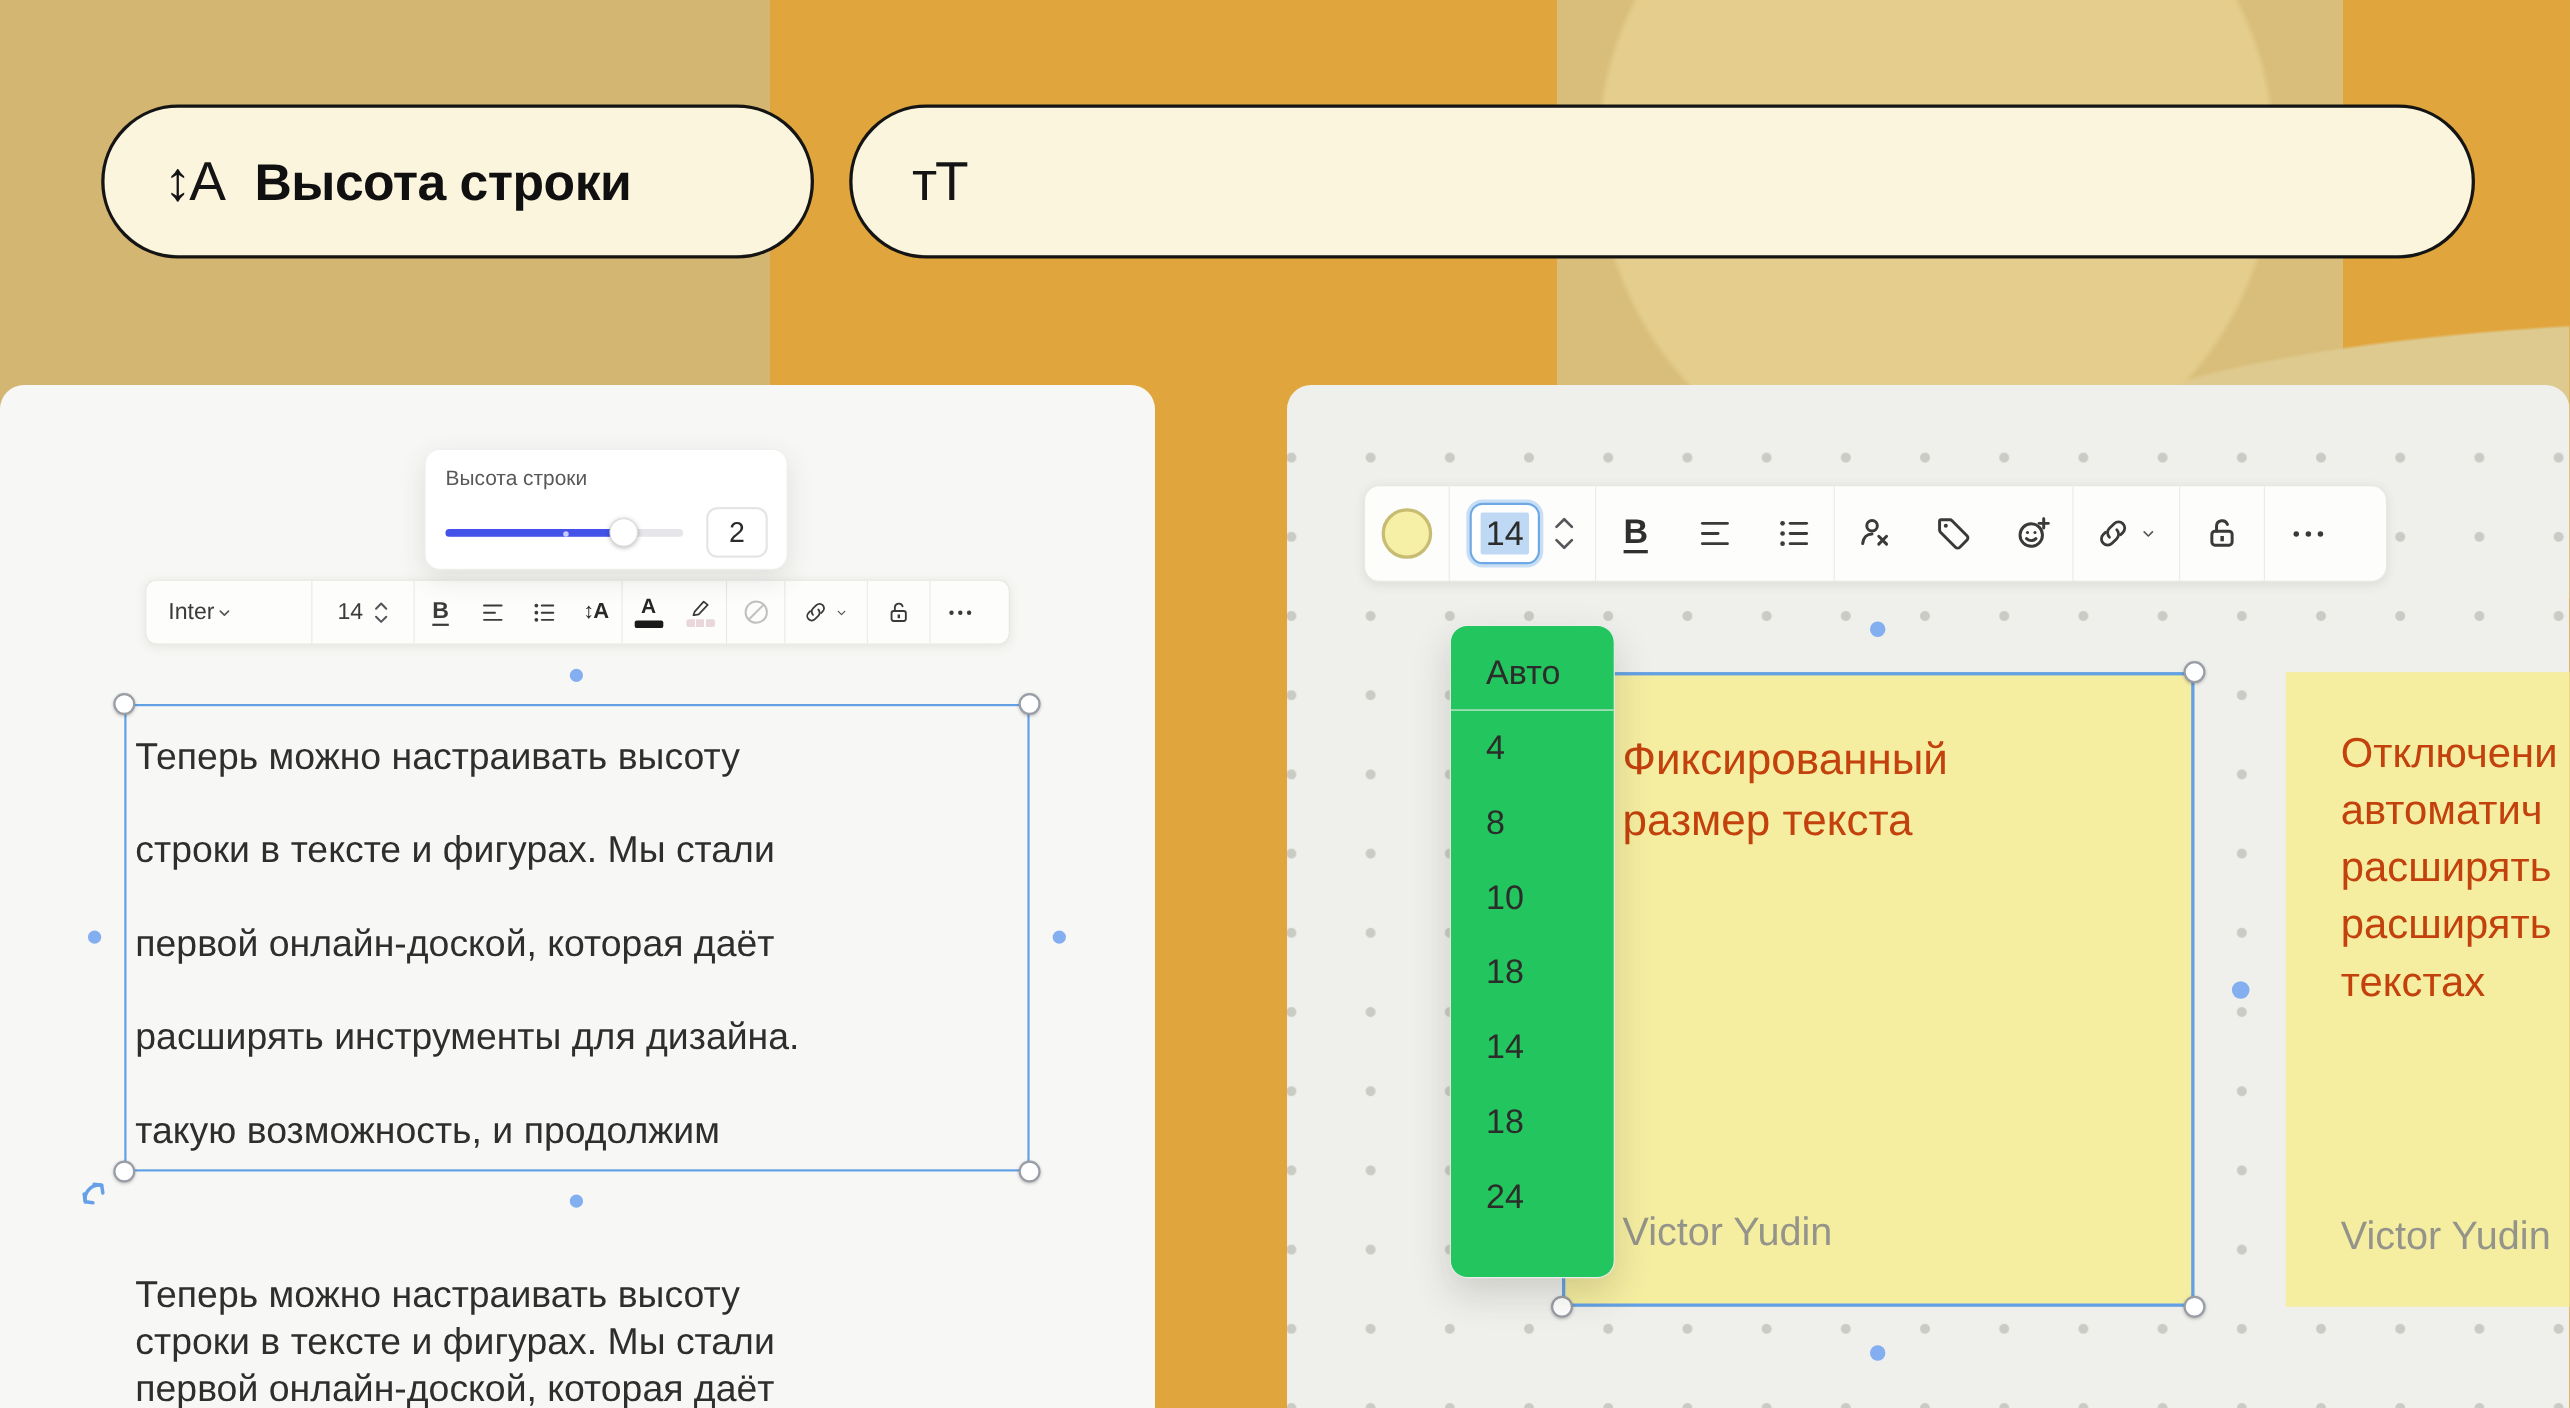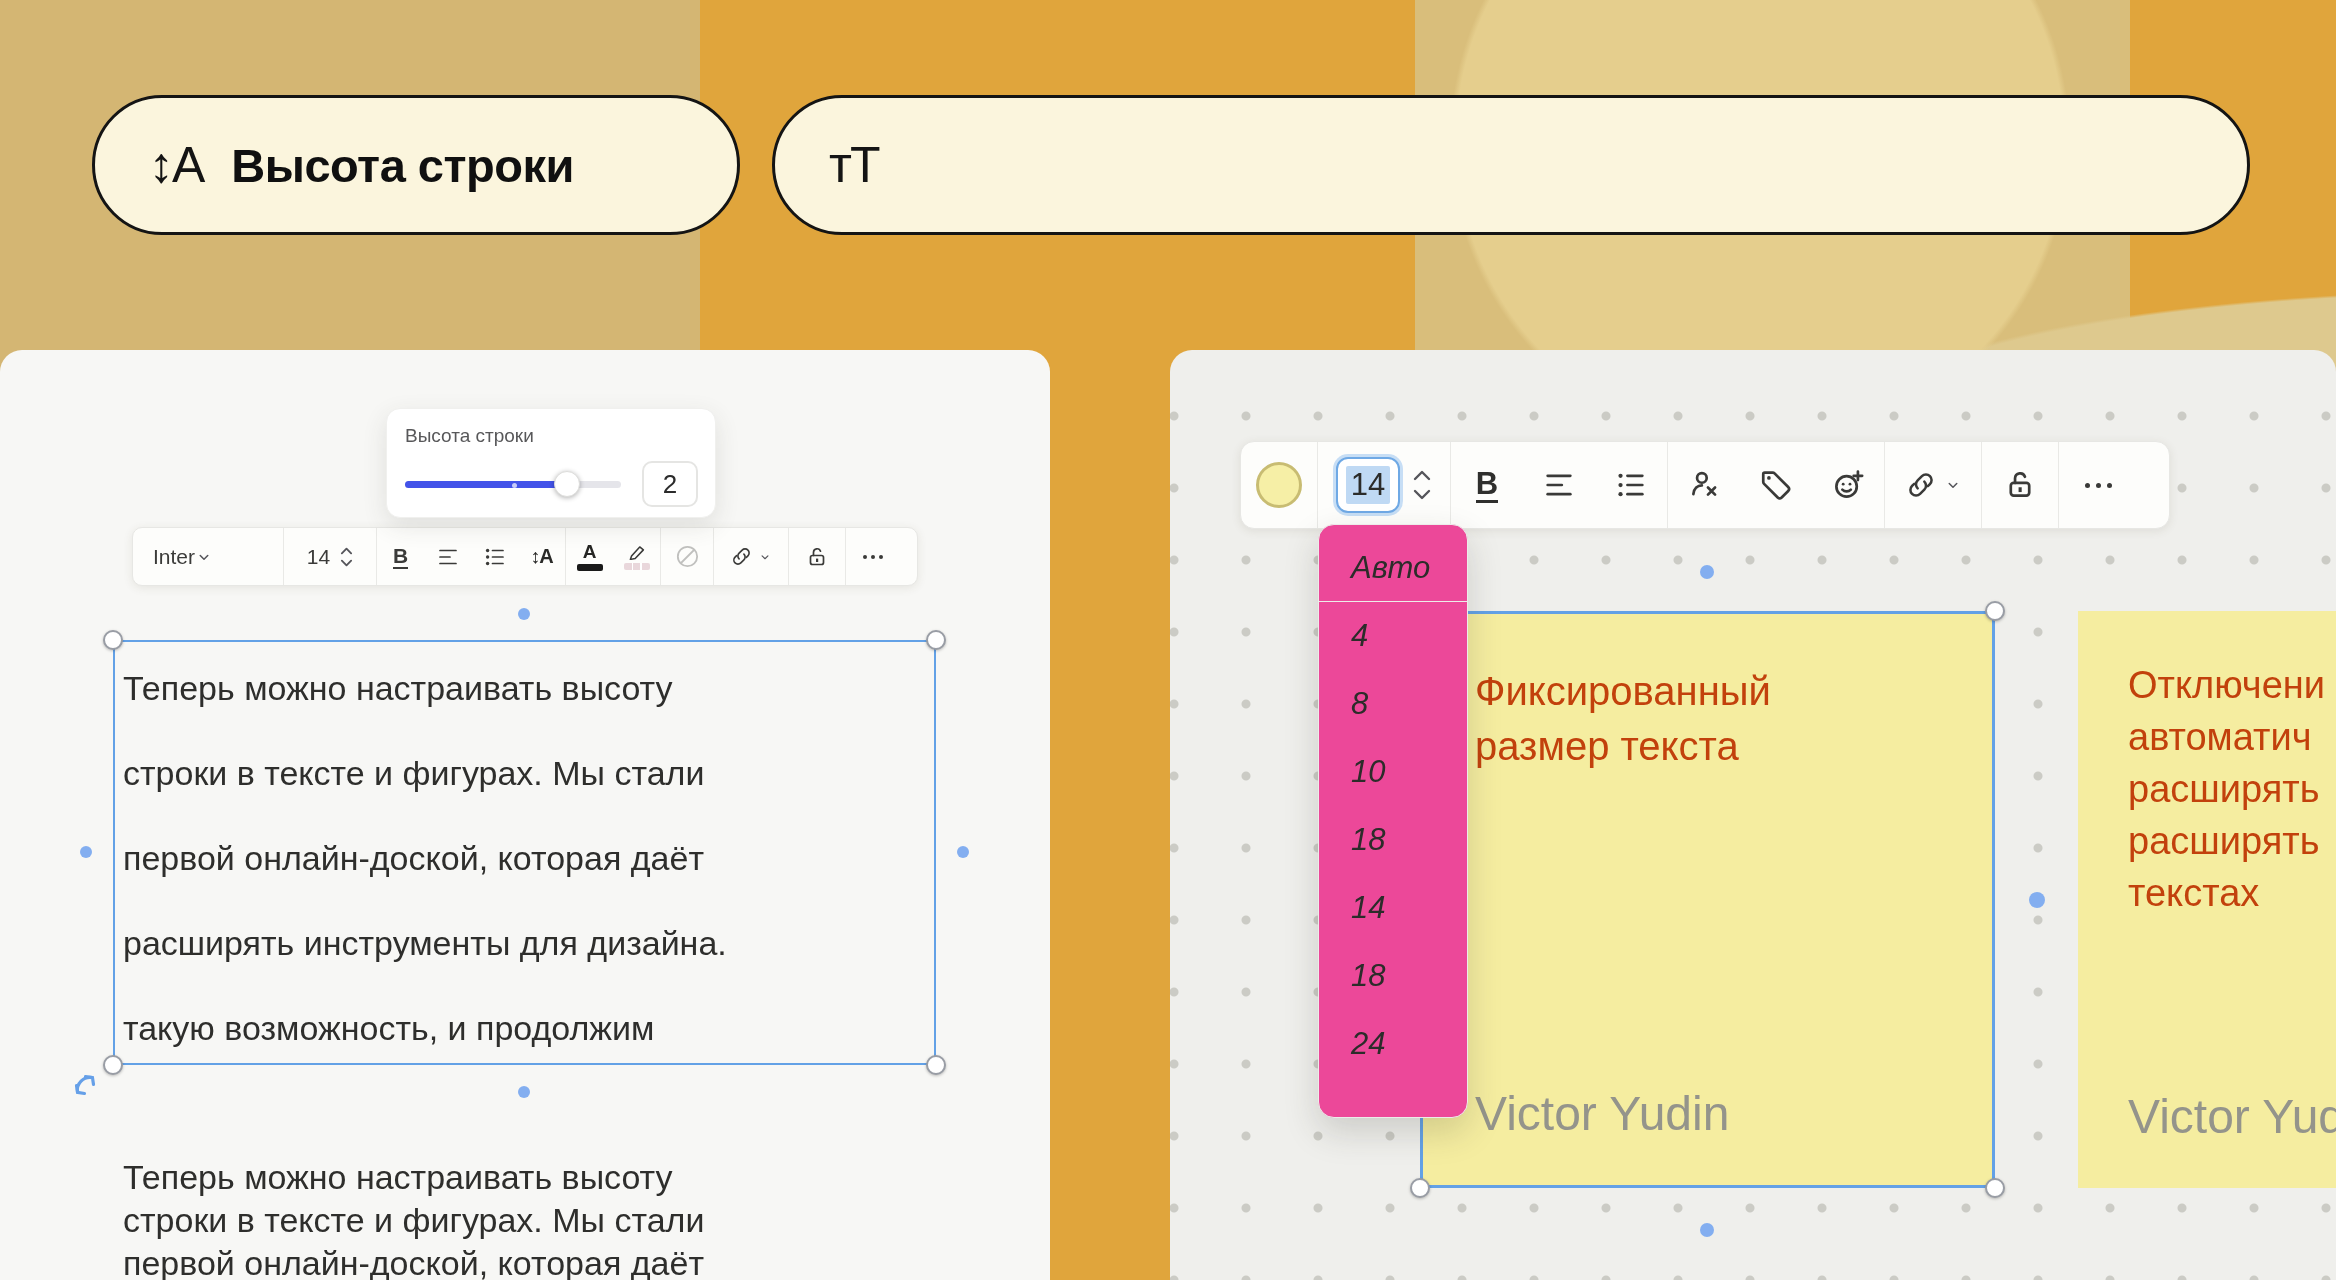--- a/index.html
+++ b/index.html
@@ -78,33 +78,33 @@
   #text-select-box{position:absolute;left:113px;top:640px;width:823px;height:425px;border:2px solid #63A1E6;
     box-sizing:border-box;z-index:3;}
   .handle{position:absolute;width:20px;height:20px;border-radius:50%;background:#fff;border:2px solid #999DA5;
     box-sizing:border-box;box-shadow:0 1px 3px rgba(0,0,0,.25);transform:translate(-50%,-50%);z-index:5;}
   .conn{position:absolute;width:12px;height:12px;border-radius:50%;background:#83AEF0;transform:translate(-50%,-50%);z-index:2;}
   .sel-text{position:absolute;left:123px;top:646px;font-size:34px;line-height:85px;color:#2E2E2C;z-index:2;white-space:nowrap;}
   .plain-text{position:absolute;left:123px;top:1156px;font-size:34px;line-height:43px;color:#2E2E2C;white-space:nowrap;}
   #rotate-handle{position:absolute;left:68px;top:1068px;width:34px;height:34px;z-index:4;}
 
   
-  #fs-dropdown{position:absolute;left:1318px;top:524px;width:150px;height:594px;background:#ec4899;border:1px solid #ECECEA;
-    border-radius:16px;box-shadow:0 14px 34px rgba(50,50,40,.18);z-index:9;box-sizing:border-box;padding-top:10px;font-style:italic;}
+  #fs-dropdown{position:absolute;left:1318px;top:568px;width:150px;height:594px;background:#22c55e;border:1px solid #ECECEA;
+    border-radius:16px;box-shadow:0 14px 34px rgba(50,50,40,.18);z-index:9;box-sizing:border-box;padding-top:10px;}
   .dd-item{height:68px;display:flex;align-items:center;padding-left:32px;font-size:31px;color:#2C2C2A;}
   .dd-auto{height:66px;}
   .dd-div{height:1px;background:#EDEDEA;margin:0;}
 
   
   .sticker{position:absolute;top:611px;width:575px;height:577px;background:#F5EDA0;box-sizing:border-box;z-index:2;}
   #sticker1{left:1420px;border:3px solid #63A1E6;}
   #sticker2{left:2078px;}
   .stk-text{position:absolute;left:52px;top:50px;font-size:40px;line-height:55px;color:#c2410c;white-space:nowrap;}
   #sticker2 .stk-text{font-size:38px;line-height:52px;top:48px;left:50px;}
-  .stk-author{position:absolute;left:52px;bottom:44px;font-size:48px;color:#94948B;white-space:nowrap;}
+  .stk-author{position:absolute;left:52px;bottom:44px;font-size:36px;color:#94948B;white-space:nowrap;}
   #sticker2 .stk-author{left:50px;}
 </style>
 </head>
 <body>
 
 <div id="screen">
 
   <div class="bg"></div>
 
   <div class="pill" id="pill1">

